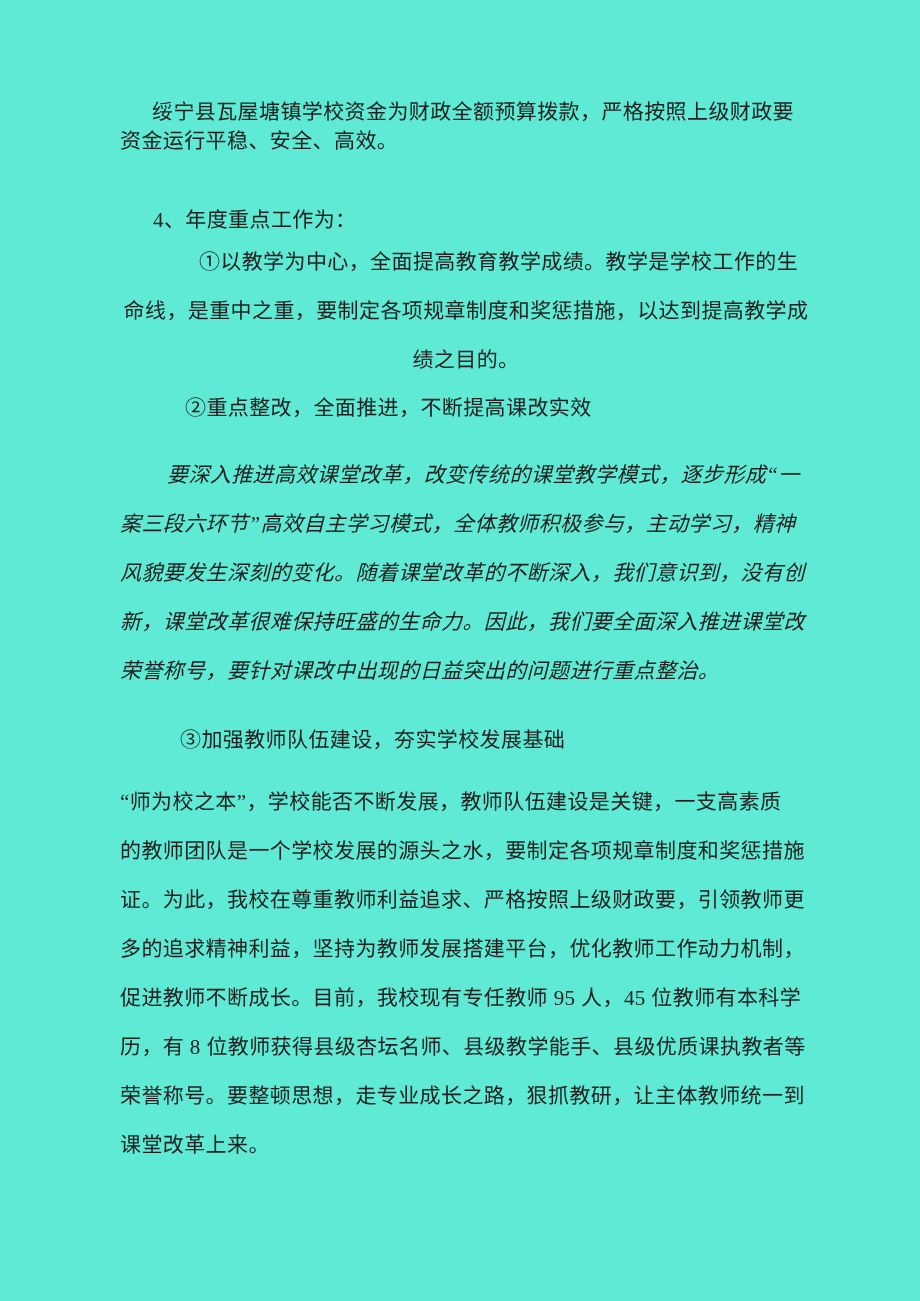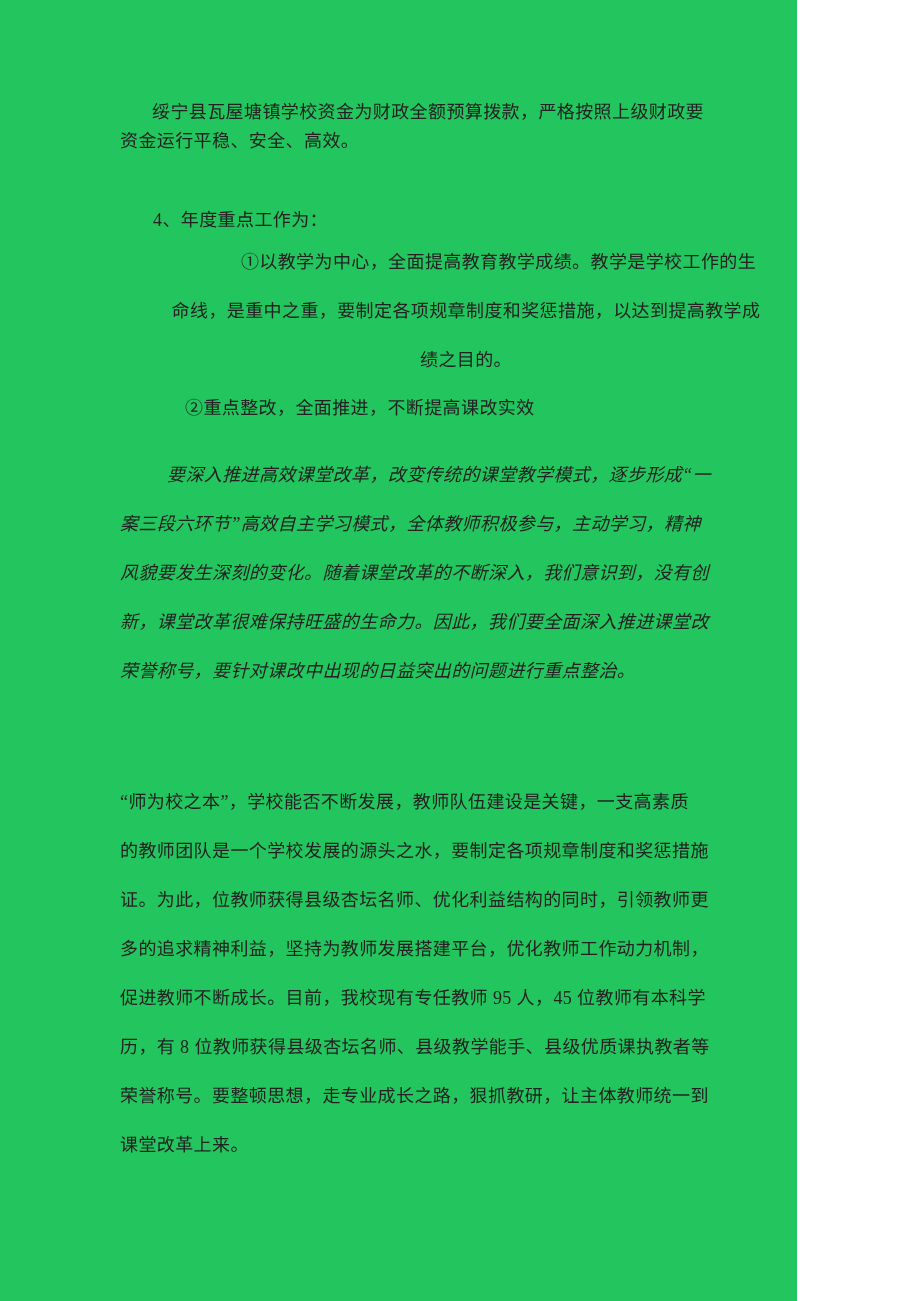--- a/index.html
+++ b/index.html
@@ -1,25 +1,25 @@
 <!DOCTYPE html>
 <html lang="zh-CN"><head>
 <meta charset="utf-8">
 <style>
   * { margin: 0; padding: 0; box-sizing: border-box; }
   html, body { background: #ffffff; }
   .page {
     position: relative;
-    width: 797px;
+    width: 920px;
     height: 1301px;
-    background: #22c55e;
+    background: #5eead4;
     overflow: hidden;
     font-family: "Liberation Serif", "DejaVu Serif", serif;
     color: #222222;
-    font-size: 18px;
+    font-size: 21px;
   }
   .block {
     position: absolute;
     left: 120px;
     width: 692px;
   }
   .line {
     white-space: nowrap;
     letter-spacing: 0.4px;
   }
@@ -67,25 +67,28 @@
   </div>
 
   <div class="block b4 lh49">
     <div class="line">要深入推进高效课堂改革，改变传统的课堂教学模式，逐步形成“一</div>
     <div class="line">案三段六环节”高效自主学习模式，全体教师积极参与，主动学习，精神</div>
     <div class="line">风貌要发生深刻的变化。随着课堂改革的不断深入，我们意识到，没有创</div>
     <div class="line">新，课堂改革很难保持旺盛的生命力。因此，我们要全面深入推进课堂改</div>
     <div class="line">荣誉称号，要针对课改中出现的日益突出的问题进行重点整治。</div>
   </div>
 
+  <div class="block b5 lh49">
+    <div class="line">③加强教师队伍建设，夯实学校发展基础</div>
+  </div>
 
   <div class="block b6 lh49">
     <div class="line">“师为校之本”，学校能否不断发展，教师队伍建设是关键，一支高素质</div>
     <div class="line">的教师团队是一个学校发展的源头之水，要制定各项规章制度和奖惩措施</div>
-    <div class="line">证。为此，位教师获得县级杏坛名师、优化利益结构的同时，引领教师更</div>
+    <div class="line">证。为此，我校在尊重教师利益追求、严格按照上级财政要，引领教师更</div>
     <div class="line">多的追求精神利益，坚持为教师发展搭建平台，优化教师工作动力机制，</div>
     <div class="line">促进教师不断成长。目前，我校现有专任教师 95 人，45 位教师有本科学</div>
     <div class="line">历，有 8 位教师获得县级杏坛名师、县级教学能手、县级优质课执教者等</div>
     <div class="line">荣誉称号。要整顿思想，走专业成长之路，狠抓教研，让主体教师统一到</div>
     <div class="line">课堂改革上来。</div>
   </div>
 
 </div>
 
 </body></html>

